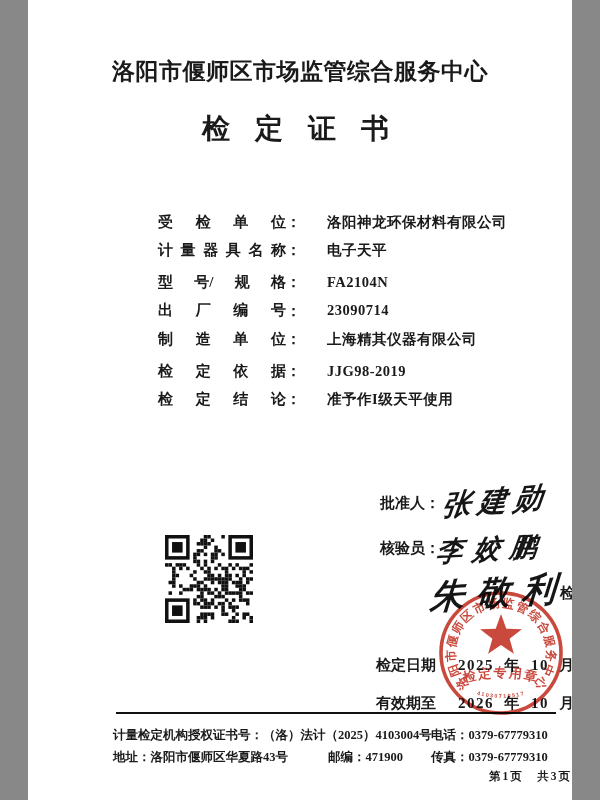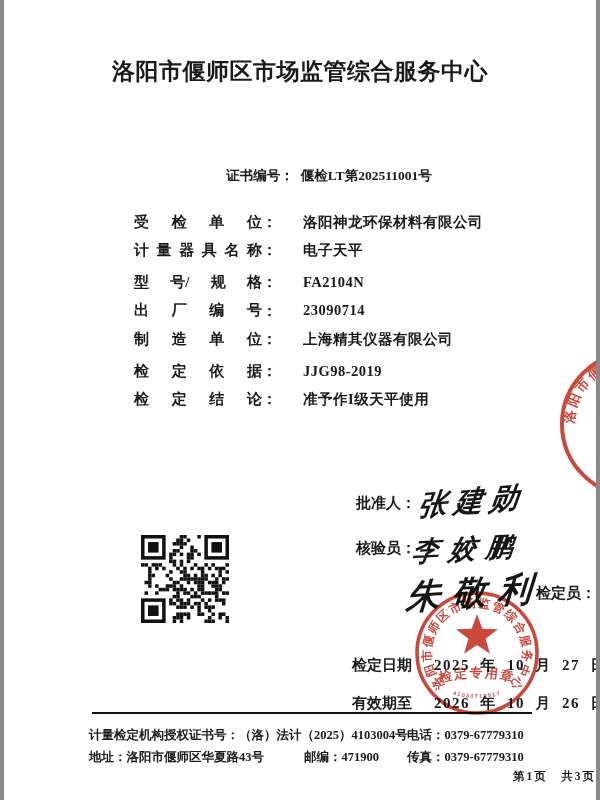--- a/index.html
+++ b/index.html
@@ -1,18 +1,18 @@
 <!DOCTYPE html>
 <html><head>
 <meta charset="utf-8">
 <style>
   * { margin:0; padding:0; box-sizing:border-box; }
   body { background:#888; font-family:"Liberation Serif","DejaVu Serif",serif; }
   .page {
-    position:relative; width:592px; height:800px; margin:0 auto;
+    position:relative; width:544px; height:800px; margin:0 auto;
     background:#ffffff; overflow:hidden; color:#1a1a1a;
   }
   
   .org-title { position:absolute; top:56px; left:0; width:100%;
     text-align:center; font-size:23px; font-weight:700; letter-spacing:0.5px; }
   .cert-title { position:absolute; top:110px; left:0; width:100%;
     text-align:center; font-size:28px; font-weight:700; letter-spacing:9px; }
   .cert-no { position:absolute; top:167px; left:0; width:100%;
     text-align:center; font-size:13.5px; font-weight:700; padding-left:58px; }
   .cert-no .val { margin-left:7px; }
@@ -59,23 +59,21 @@
   .stamp-main { left:406px; top:586px; }
   .stamp-edge { left:520px; top:330px; }
   .stamp text { font-family:"Liberation Sans","DejaVu Sans",sans-serif; }
 </style>
 </head>
 <body>
 
 <div class="page">
 
   <h1 class="org-title">洛阳市偃师区市场监管综合服务中心</h1>
-  <div class="cert-no">
-    <span>证书编号：</span><span class="val">偃检LT第202511001号</span>
-  </div>
+  <h2 class="cert-title">检 定 证 书</h2>
 
   <div class="fields">
     <div class="frow">
       <span class="flabel">
           <span>受</span>
           <span>检</span>
           <span>单</span>
           <span>位</span>
         </span><span class="fcolon">：</span><span class="fvalue">洛阳神龙环保材料有限公司</span>
     </div>

